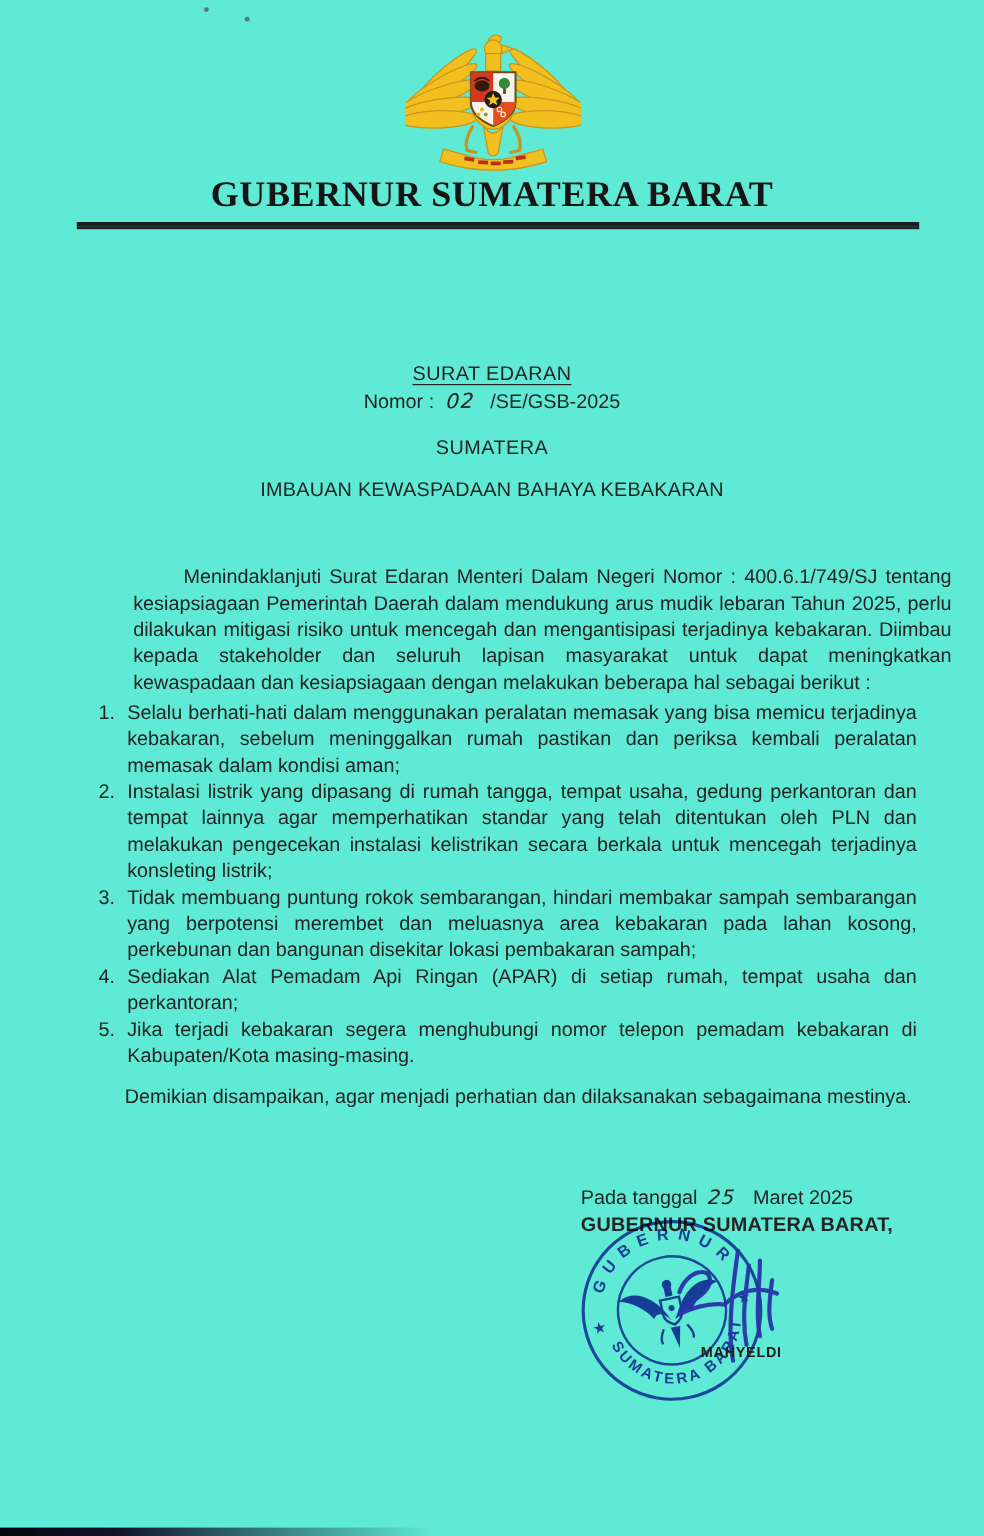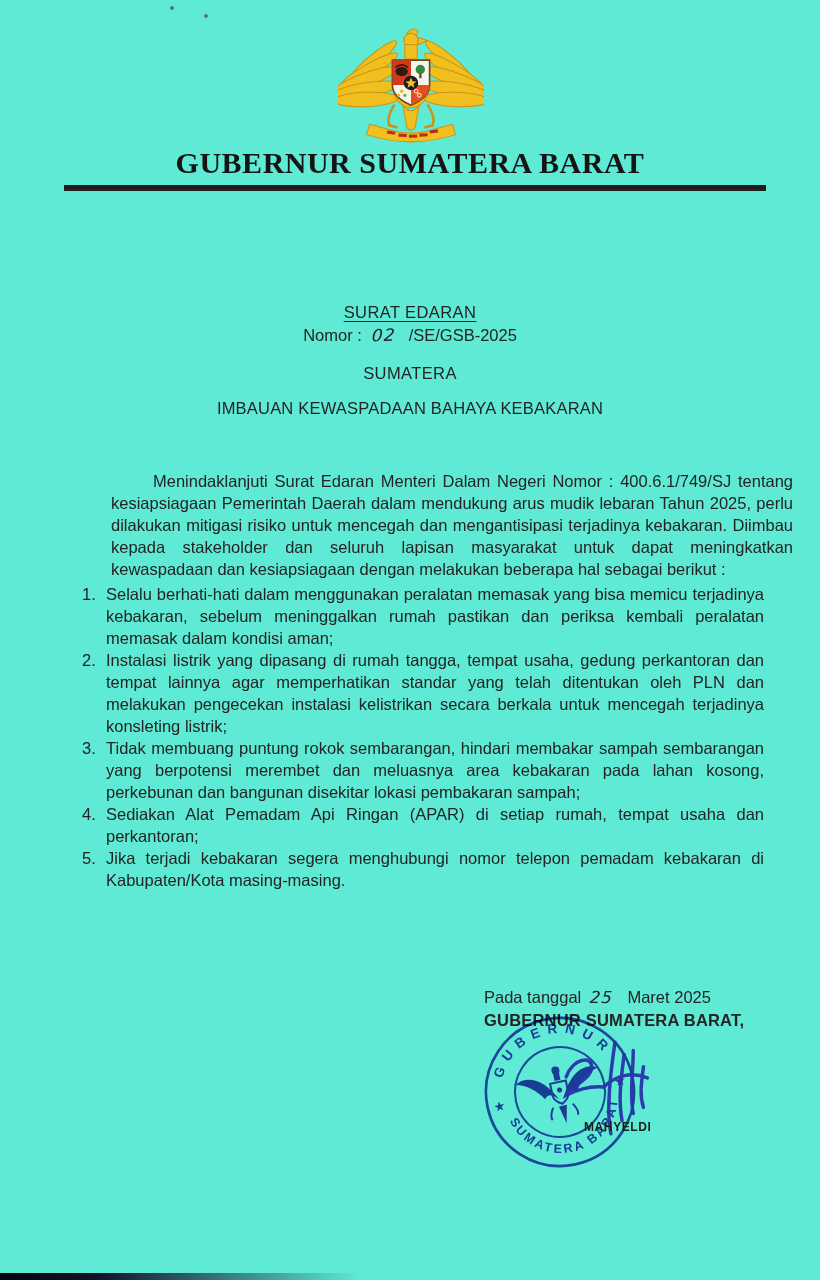--- a/index.html
+++ b/index.html
@@ -151,20 +151,21 @@
     <div class="list-item">
       <span class="num">4.</span>
       <div class="txt para">Sediakan Alat Pemadam Api Ringan (APAR) di setiap rumah, tempat usaha dan perkantoran;</div>
     </div>
     <div class="list-item">
       <span class="num">5.</span>
       <div class="txt para">Jika terjadi kebakaran segera menghubungi nomor telepon pemadam kebakaran di Kabupaten/Kota masing-masing.</div>
     </div>
   </div>
 
+  <p class="abs para closing">Demikian disampaikan, agar menjadi perhatian dan dilaksanakan sebagaimana mestinya.</p>
 
   <div class="abs sig-block">
     <div>
       <span>Pada tanggal</span>
       <span class="hand-date">25</span>
       <span>Maret 2025</span>
     </div>
     <div class="sig-office">GUBERNUR SUMATERA BARAT,</div>
   </div>
 

